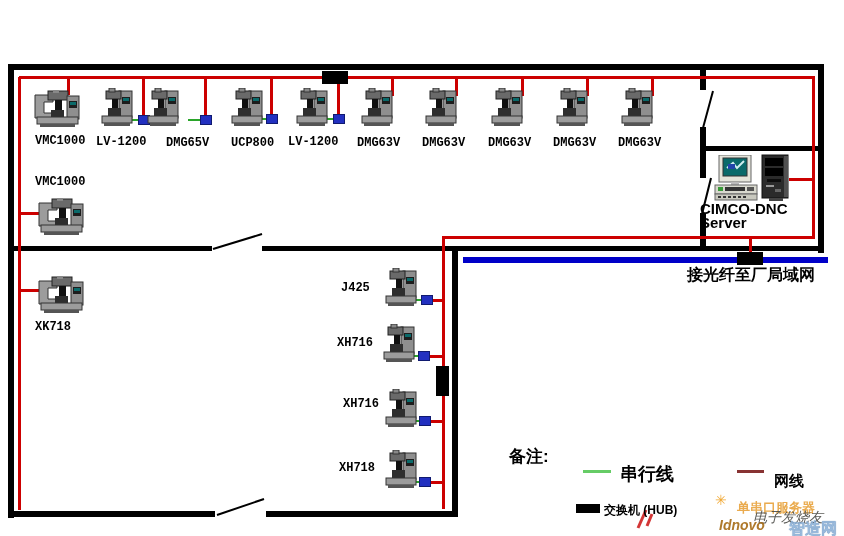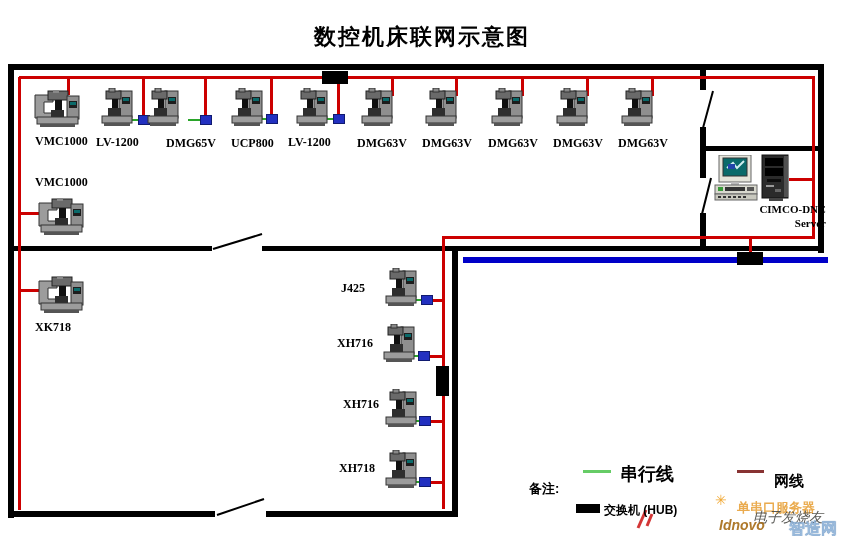--- a/index.html
+++ b/index.html
@@ -7,32 +7,32 @@
     position:relative;width:844px;height:536px;background:#ffffff;overflow:hidden;
     font-family:"Liberation Sans",sans-serif;
   }
   .abs{position:absolute;}
   .title{
     left:0;top:22px;width:844px;text-align:center;
     font-size:22px;font-weight:bold;color:#000;letter-spacing:2px;
     font-family:"Liberation Sans",sans-serif;
   }
   .mlabel{
-    font-family:Liberation Serif, serif;
+    font-family:Liberation Mono, monospace;
     font-size:12px;font-weight:bold;color:#000;white-space:nowrap;line-height:12px;
   }
   .cnbold{font-weight:bold;color:#000;white-space:nowrap;}
   .overlay{left:0;top:0;}
   .servertxt{
-    left:700px;top:202px;width:126px;text-align:right;
-    font-family:Liberation Serif, serif;
-    font-size:11px;font-weight:bold;line-height:14px;color:#000;
+    left:700px;top:202px;width:126px;text-align:left;
+    font-family:Liberation Sans, sans-serif;
+    font-size:15px;font-weight:bold;line-height:14px;color:#000;
   }
   .fiberlabel{left:687px;top:265px;font-size:16px;letter-spacing:0px;}
-  .legend-note{left:509px;top:480px;font-size:13px;margin-left:20px;}
+  .legend-note{left:509px;top:445px;font-size:17px;}
   .legend-serial{left:620px;top:462px;font-size:18px;}
   .legend-net{left:774px;top:472px;font-size:15px;}
   .legend-hub{left:604px;top:502px;font-size:12px;}
   .wm-elecfans{
     left:636px;top:503px;font-size:19px;font-weight:bold;color:#cc1414;
     font-family:"Liberation Sans",sans-serif;letter-spacing:-1px;opacity:.92;
   }
   .wm-serserver{left:737px;top:499px;font-size:13px;font-weight:bold;color:#e8a33c;opacity:.9;text-align:right;}
   .wm-fans{left:753px;top:509px;font-size:14px;font-weight:normal;color:#4a4a46;font-style:italic;opacity:.9;}
   .wm-idnovo{left:719px;top:517px;font-size:14px;font-weight:bold;font-style:italic;color:#a16207;opacity:.85;}
@@ -182,21 +182,20 @@
     <line x1="583" y1="471" x2="611" y2="471" stroke="#66cc66" stroke-width="3"></line>
     <line x1="737" y1="471" x2="764" y2="471" stroke="#883333" stroke-width="3"></line>
     <rect x="576" y="504" width="24" height="9" fill="#000"></rect>
 
     <g stroke="#cc1414" stroke-width="3" opacity="0.85" shape-rendering="auto">
       <line x1="646" y1="510" x2="638" y2="528"></line>
       <line x1="652" y1="514" x2="647" y2="526"></line>
     </g>
   </svg>
 
-  <div class="abs title">数控机床联网示意图</div>
 
   <svg class="abs" style="left:34px;top:90px" width="46" height="37">
       <use href="#sym-machine-lg"></use>
     </svg>
   <svg class="abs" style="left:100px;top:88px" width="34" height="38">
       <use href="#sym-machine"></use>
     </svg>
   <svg class="abs" style="left:146px;top:88px" width="34" height="38">
       <use href="#sym-machine"></use>
     </svg>
@@ -263,20 +262,21 @@
   <div class="abs mlabel" style="left:341px;top:282px">J425</div>
   <div class="abs mlabel" style="left:337px;top:337px">XH716</div>
   <div class="abs mlabel" style="left:343px;top:398px">XH716</div>
   <div class="abs mlabel" style="left:339px;top:462px">XH718</div>
 
   <div class="abs servertxt">
     <div>CIMCO-DNC</div>
     <div>Server</div>
   </div>
 
+  <div class="abs cnbold fiberlabel">接光纤至厂局域网</div>
 
   <div class="abs cnbold legend-note">备注:</div>
   <div class="abs cnbold legend-serial">串行线</div>
   <div class="abs cnbold legend-net">网线</div>
   <div class="abs cnbold legend-hub">交换机 (HUB)</div>
 
   <div class="abs wm-burst">✳</div>
   <div class="abs wm-serserver">单串口服务器</div>
   <div class="abs wm-fans">电子发烧友</div>
   <div class="abs wm-idnovo">Idnovo</div>

